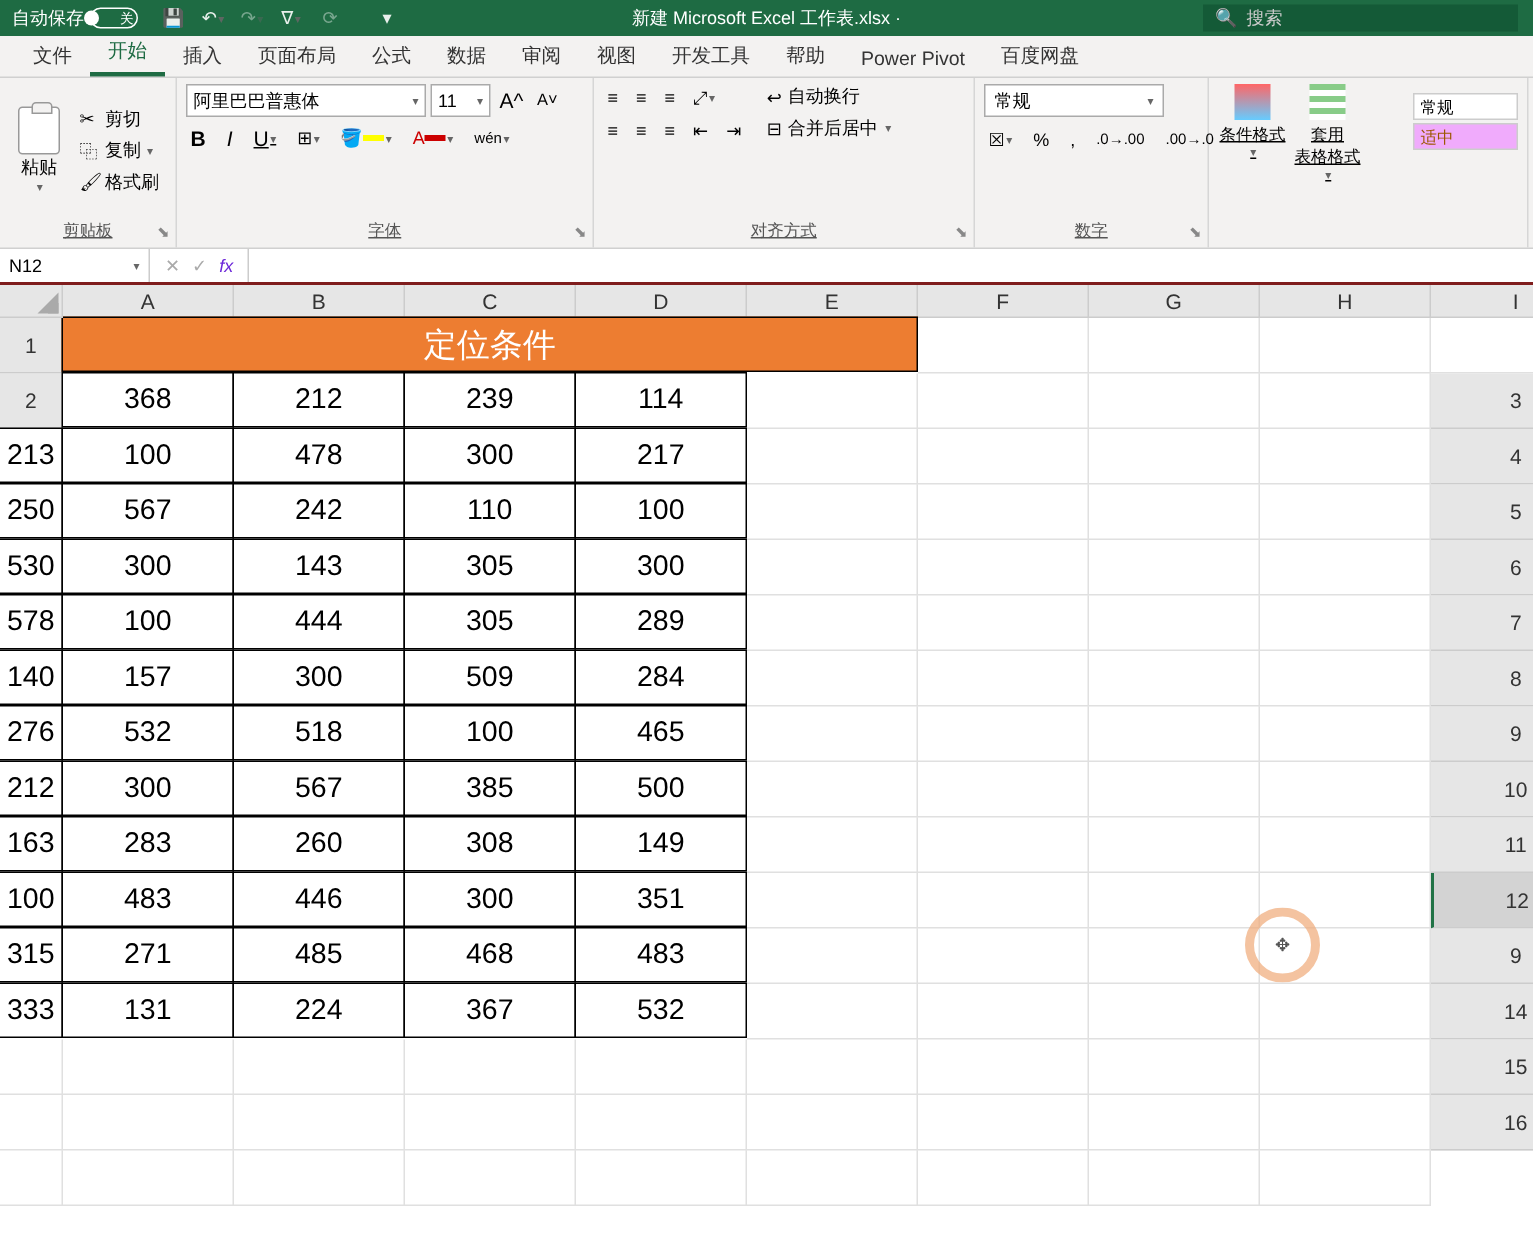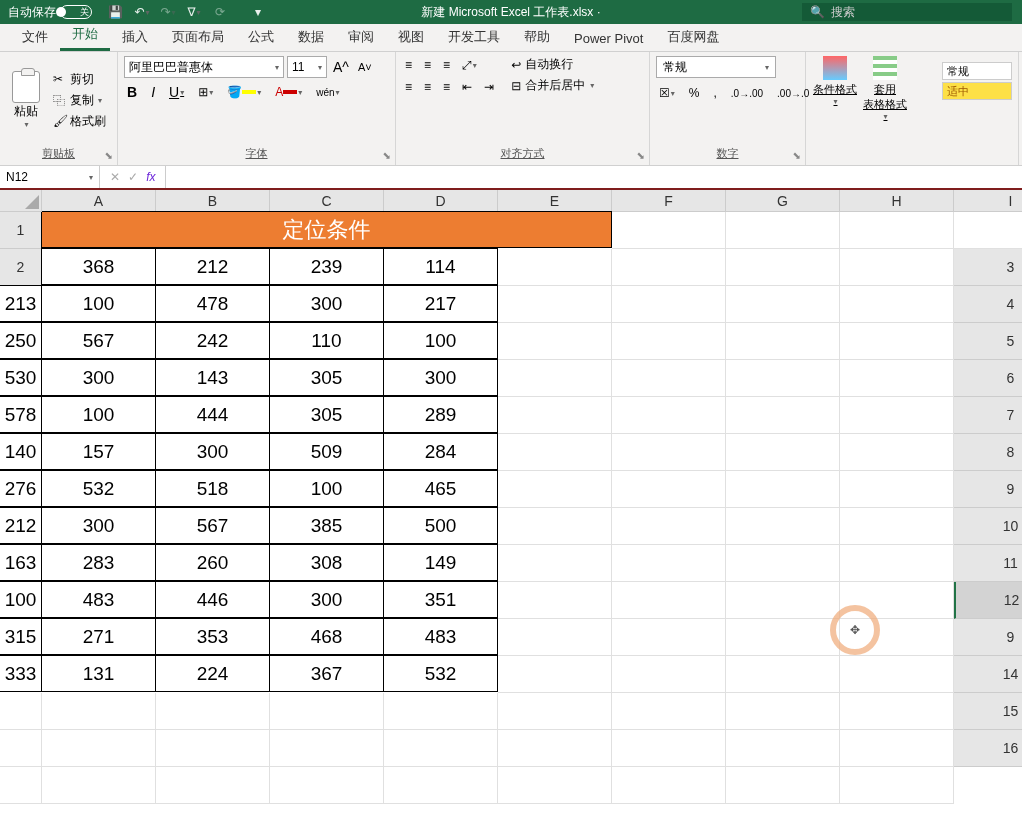--- a/index.html
+++ b/index.html
@@ -50,21 +50,21 @@
 .align-row { display: flex; gap: 6px; }
 
 .numfmt-select { width: 120px; height: 22px; border: 1px solid #aaa; background: #fff; display: flex; align-items: center; justify-content: space-between; padding: 0 6px; }
 
 .style-big { display: flex; flex-direction: column; align-items: center; width: 46px; font-size: 11px; text-decoration: underline; }
 .style-big .ico { width: 24px; height: 24px; margin-bottom: 2px; }
 
 .style-gallery { display: flex; flex-direction: column; gap: 2px; }
 .style-item { width: 70px; height: 18px; border: 1px solid #ccc; font-size: 11px; display: flex; align-items: center; padding: 0 4px; }
 .style-normal { background: #fff; }
-.style-mid { background: #fde047; color: #9c5700; }
+.style-mid { background: #f0abfc; color: #9c5700; }
 
 
 .fbar { height: 24px; display: flex; align-items: stretch; border-bottom: 2px solid #7f1d1d; background: #fff; }
 .namebox { width: 100px; border-right: 1px solid #ccc; display: flex; align-items: center; padding: 0 6px; justify-content: space-between; }
 .fbar-btns { display: flex; align-items: center; gap: 8px; padding: 0 10px; border-right: 1px solid #ccc; color: #aaa; }
 .fbar-input { flex: 1; padding: 0 8px; }
 
 
 .grid { display: grid; grid-template-columns: 42px repeat(5, 114px) repeat(4, 114px); }
 .col-header, .row-header, .corner { background: #e6e6e6; border-right: 1px solid #ccc; border-bottom: 1px solid #ccc; display: flex; align-items: center; justify-content: center; font-size: 14px; color: #333; height: 22px; }
@@ -387,21 +387,21 @@
     <div class="cell data-cell">446</div>
     <div class="cell data-cell">300</div>
     <div class="cell data-cell">351</div>
     <div class="cell"></div>
     <div class="cell"></div>
     <div class="cell"></div>
     <div class="cell"></div>
     <div class="row-header sel">12</div>
     <div class="cell data-cell">315</div>
     <div class="cell data-cell">271</div>
-    <div class="cell data-cell">353</div>
+    <div class="cell data-cell">485</div>
     <div class="cell data-cell">468</div>
     <div class="cell data-cell">483</div>
     <div class="cell"></div>
     <div class="cell"></div>
     <div class="cell"></div>
     <div class="cell"></div>
     <div class="row-header">9</div>
     <div class="cell data-cell">333</div>
     <div class="cell data-cell">131</div>
     <div class="cell data-cell">224</div>

